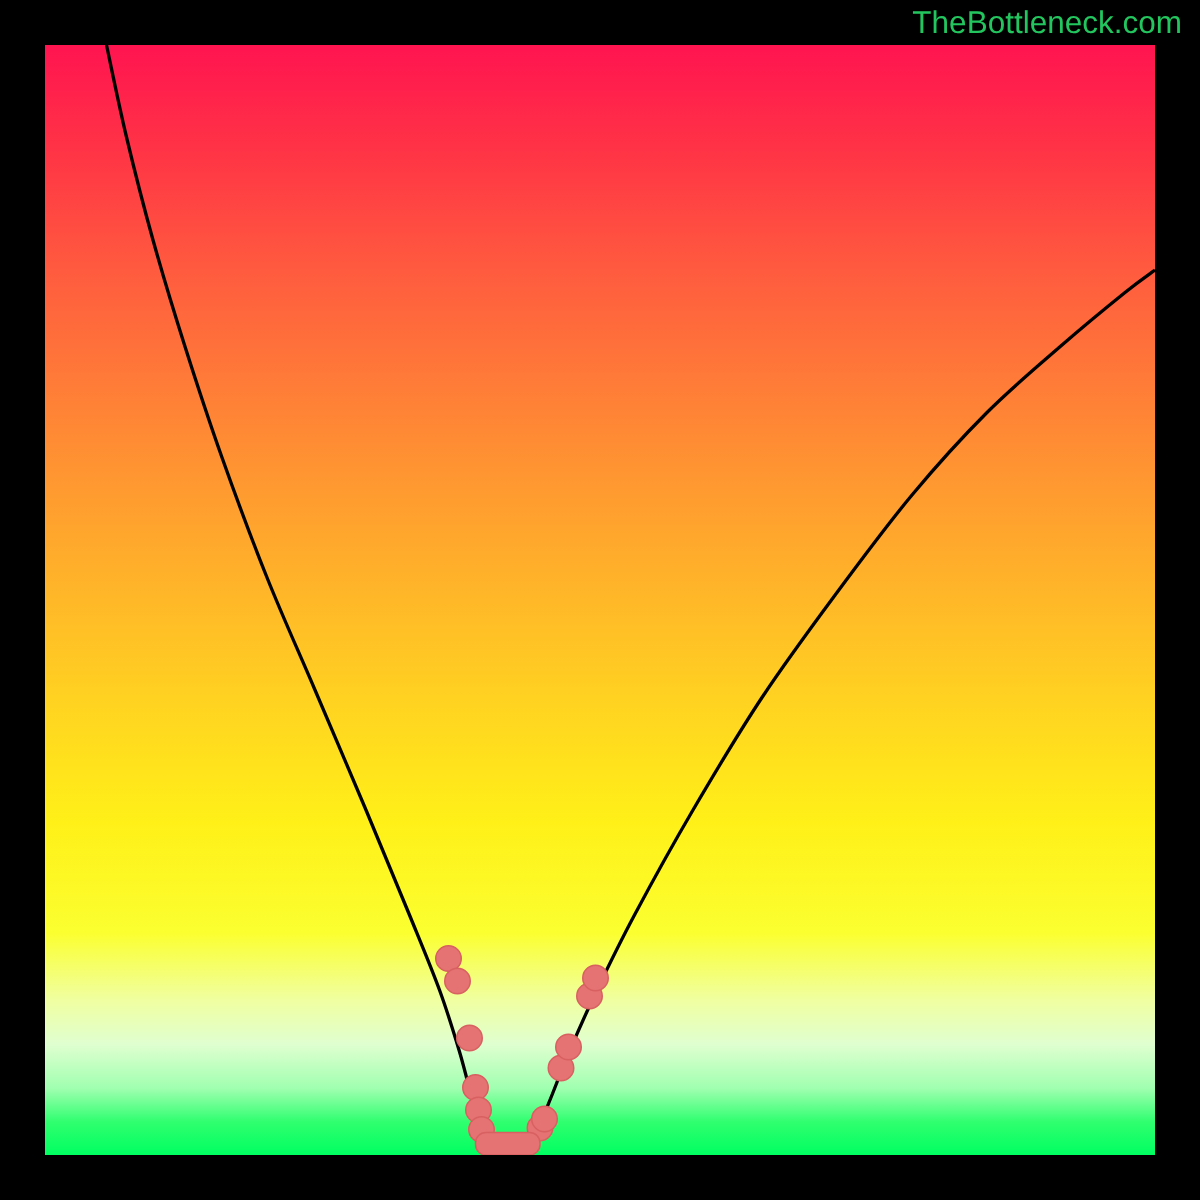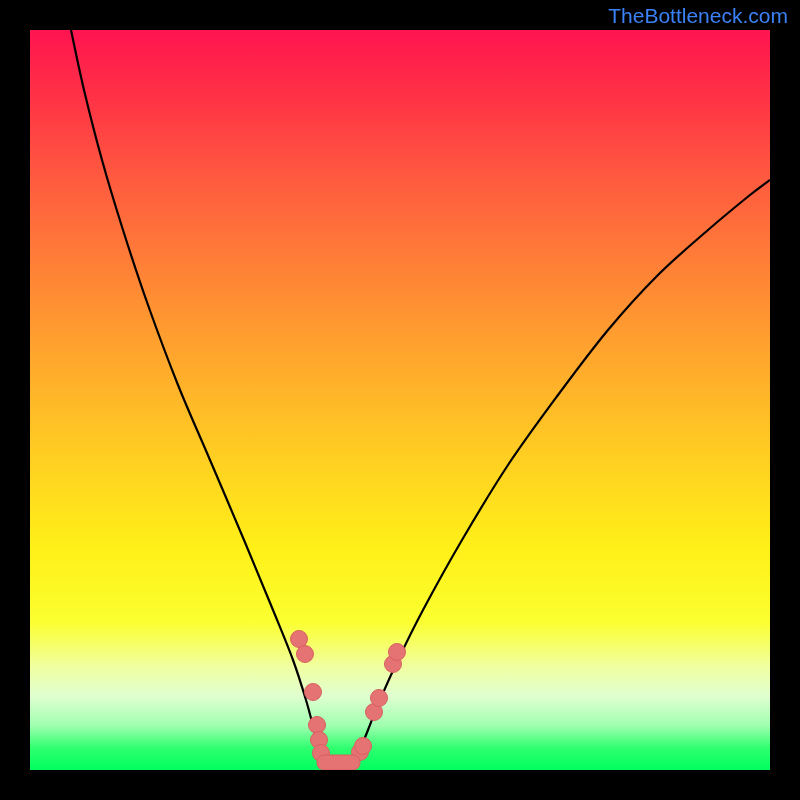--- a/index.html
+++ b/index.html
@@ -8,21 +8,21 @@
       height: 800px;
       background: #000;
       position: relative;
       font-family: Arial, sans-serif;
       overflow: hidden;
     }
     .watermark {
       position: absolute;
       top: 4px;
       right: 12px;
-      color: #3b82f6;
+      color: #22c55e;
       font-size: 21px;
       z-index: 10;
       font-weight: 400;
     }
     .plot-area {
       position: absolute;
       top: 30px;
       left: 30px;
       width: 740px;
       height: 740px;

